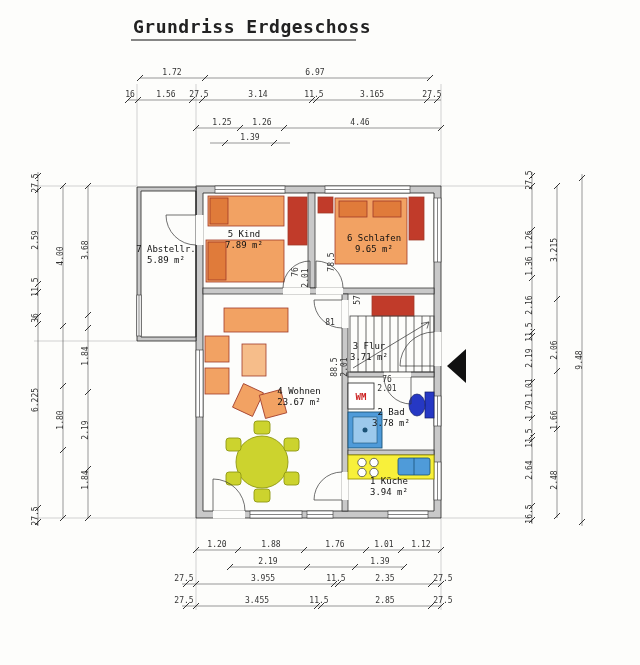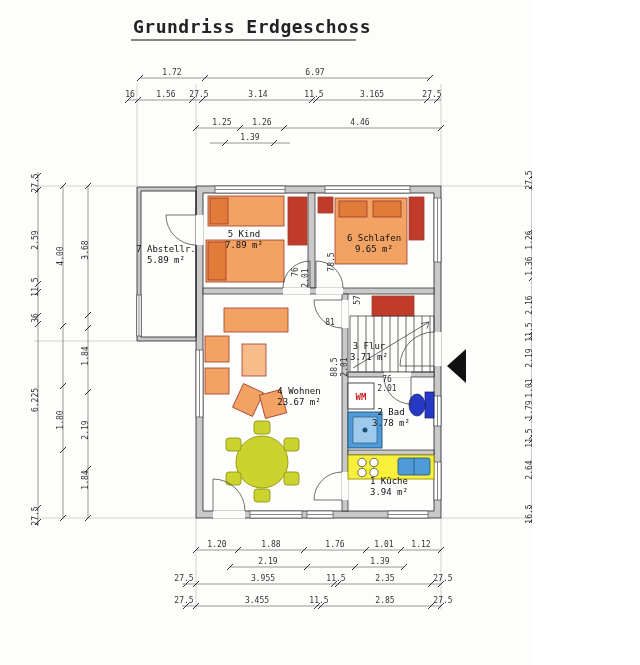--- a/index.html
+++ b/index.html
@@ -1,16 +1,16 @@
 <!DOCTYPE html>
 <html><head>
 <meta charset="utf-8">
 <style>
   html,body{margin:0;padding:0;background:#ffffff;}
-  #stage{position:relative;width:532px;height:665px;background:#fdfdfb;overflow:hidden;
+  #stage{position:relative;width:640px;height:665px;background:#fdfdfb;overflow:hidden;
          font-family:"DejaVu Sans Mono", monospace;}
   svg{position:absolute;left:0;top:0;}
   text{font-family:"DejaVu Sans Mono", monospace;fill:#222;}
   .title{font-size:18px;font-weight:bold;letter-spacing:.5px;}
   .dim{font-size:8px;text-anchor:middle;fill:#333;}
   .room-name{font-size:9px;text-anchor:middle;fill:#111;}
   .room-area{font-size:9px;text-anchor:middle;fill:#111;}
   .wm-label{font-size:9px;font-weight:bold;text-anchor:middle;fill:#cc2222;}
 </style>
 </head>

